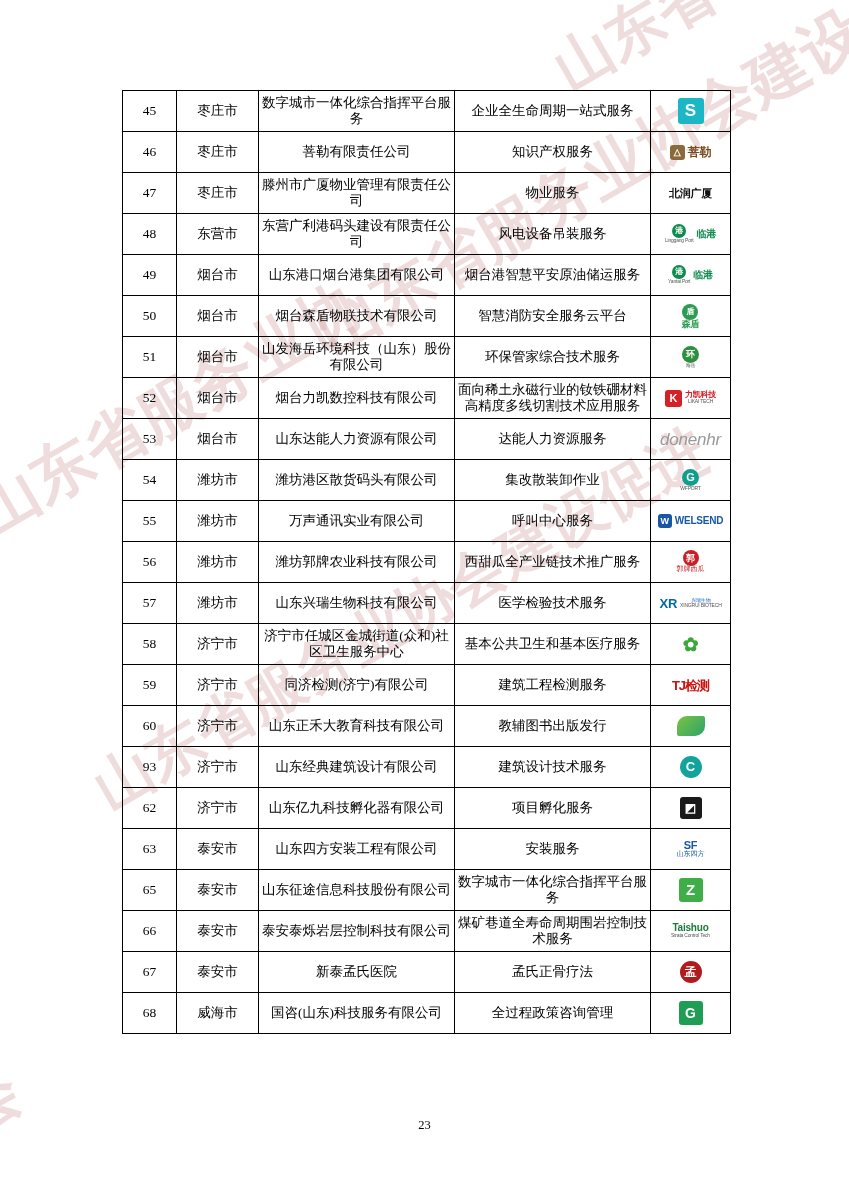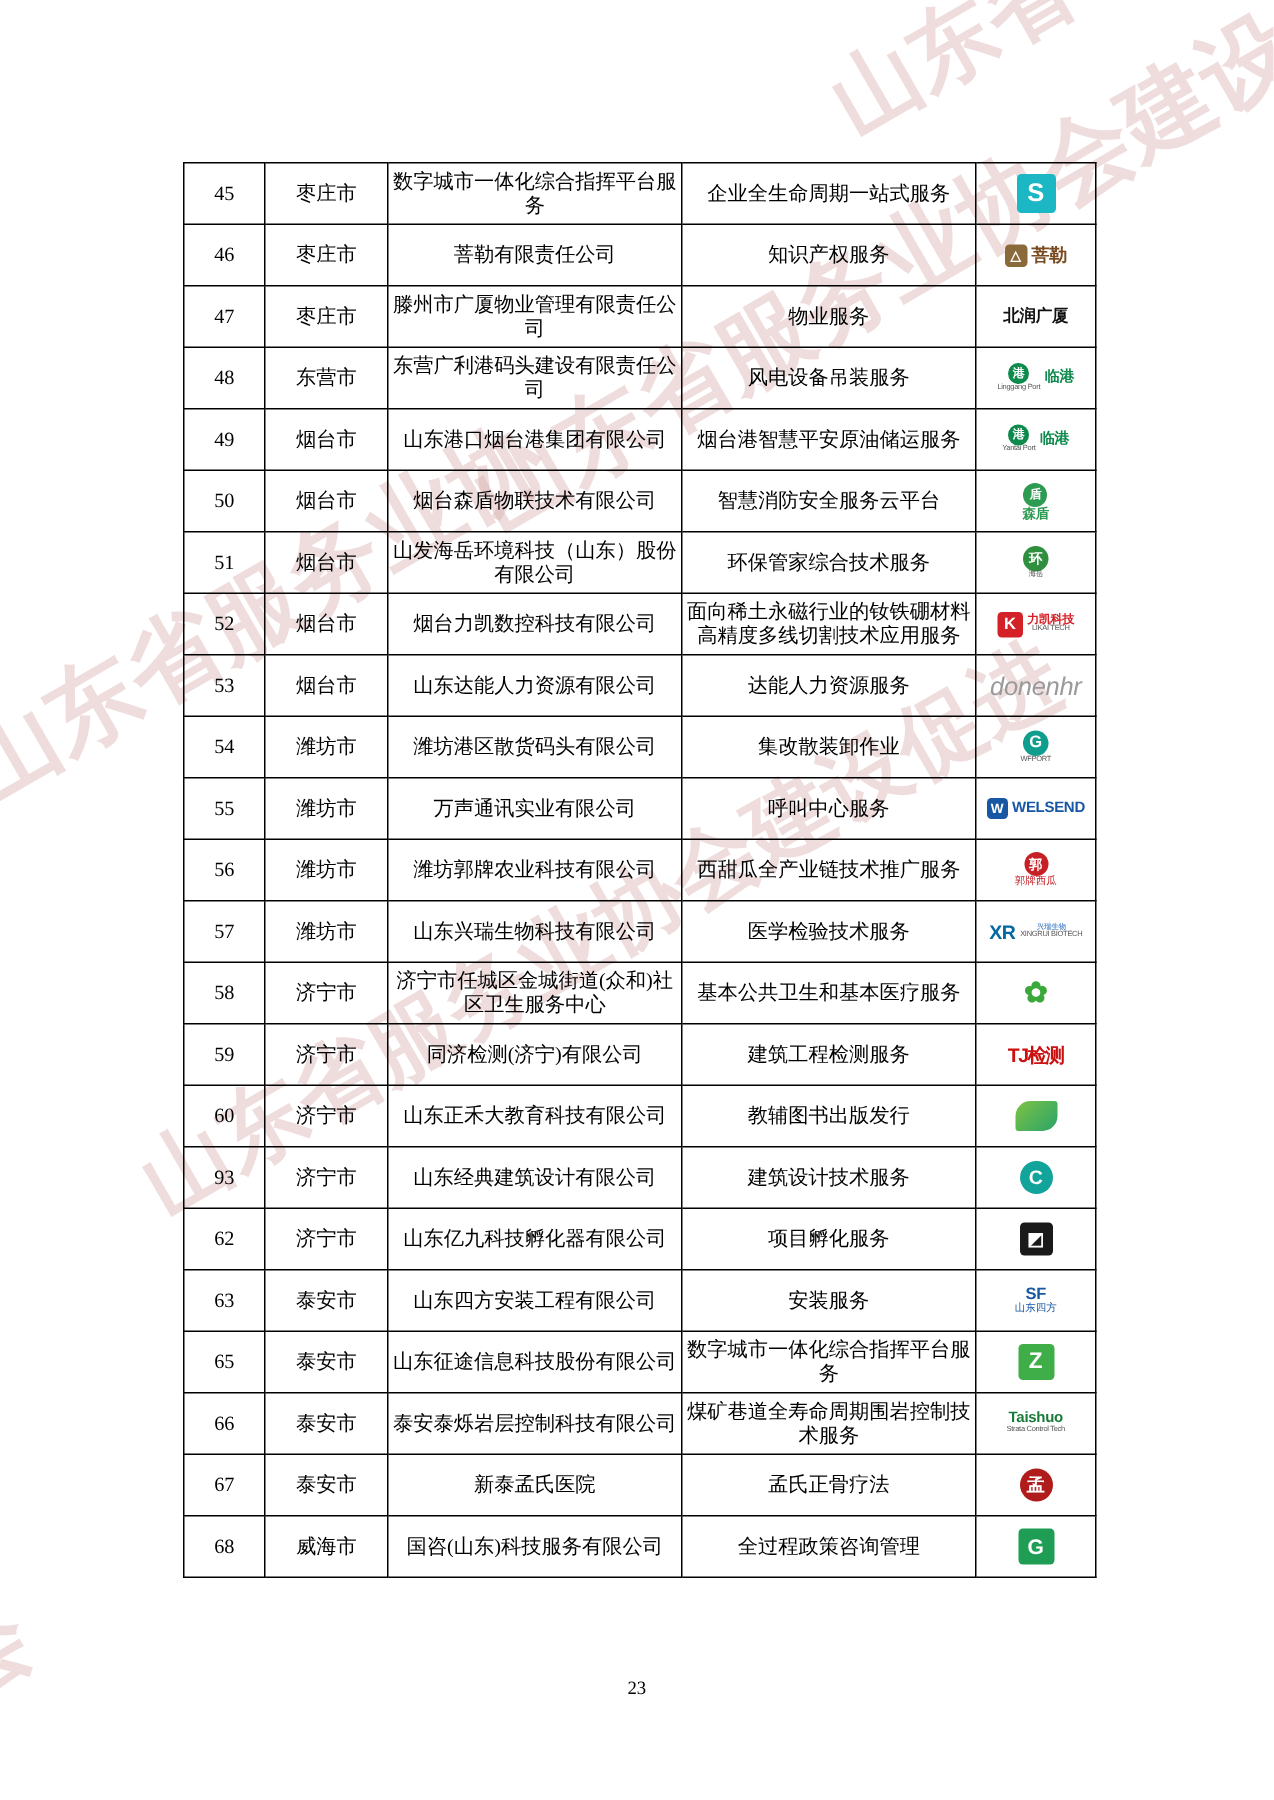--- a/index.html
+++ b/index.html
@@ -41,21 +41,21 @@
     z-index: 2;
     width: 849px;
     height: 1200px;
     box-sizing: border-box;
     padding: 0;
   }
 
   table.main {
     position: absolute;
     left: 122px;
-    top: 108px;
+    top: 90px;
     width: 608px;
     border-collapse: collapse;
     table-layout: fixed;
   }
   table.main td {
     border: 1px solid #000000;
     text-align: center;
     vertical-align: middle;
     font-size: 13.5px;
     line-height: 1.22;

